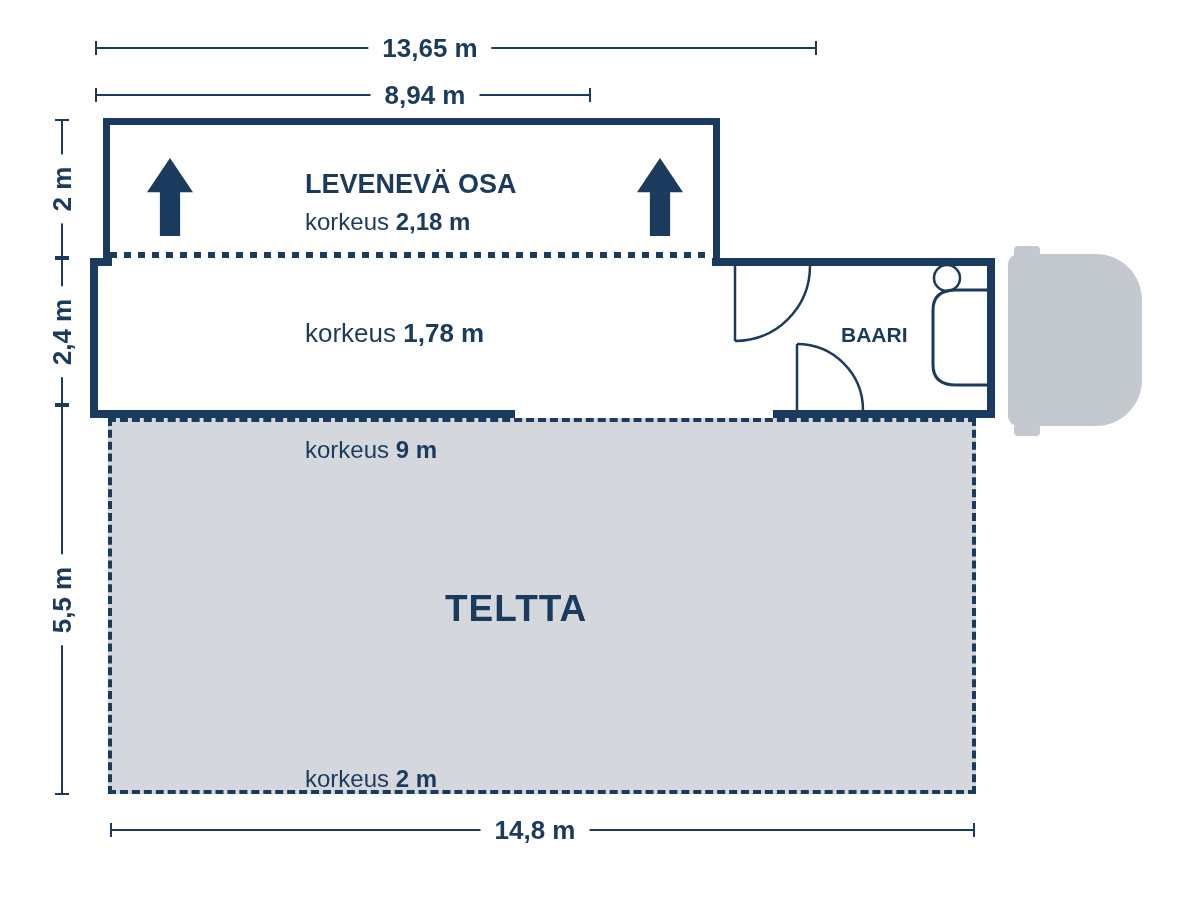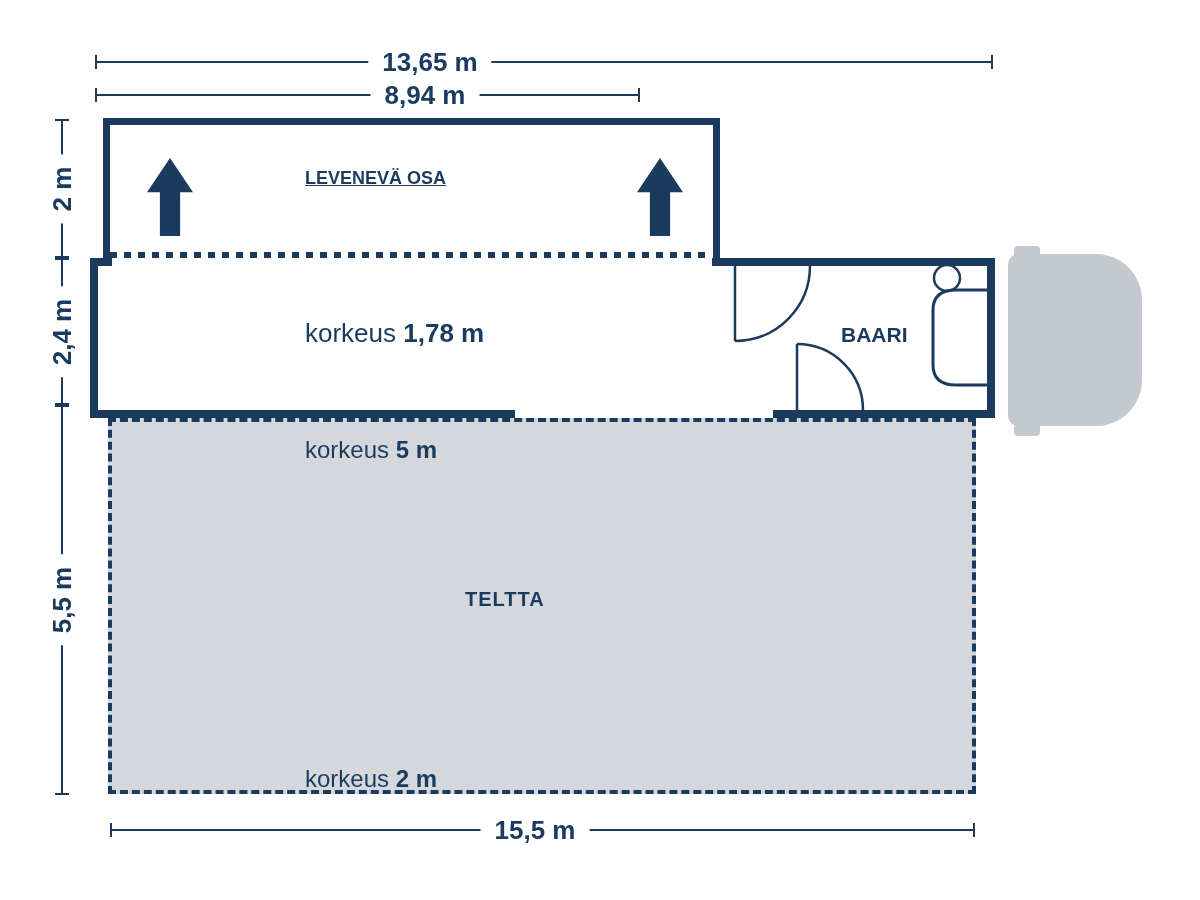--- a/index.html
+++ b/index.html
@@ -39,28 +39,28 @@
   .truck { position:absolute; left:1008px; top:254px; width:134px; height:172px;
            background:var(--truck_fill,#c3c9cf); border-radius:10px 46px 46px 10px; }
   .mirror { position:absolute; width:26px; height:12px; background:var(--truck_fill,#c3c9cf); border-radius:4px; }
   .bath-svg { position:absolute; left:720px; top:258px; }
 </style>
 </head>
 <body>
 
 <div class="canvas">
 
-  <div class="hdim" style="left:95px; top:55px; width:898px;">
+  <div class="hdim" style="left:95px; top:41px; width:722px;">
     <div class="line"></div>
     <div class="tick l"></div>
     <div class="tick r"></div>
     <span class="txt" style="left:335px;">13,65 m</span>
   </div>
 
-  <div class="hdim" style="left:95px; top:88px; width:545px;">
+  <div class="hdim" style="left:95px; top:88px; width:496px;">
     <div class="line"></div>
     <div class="tick l"></div>
     <div class="tick r"></div>
     <span class="txt" style="left:330px;">8,94 m</span>
   </div>
 
   <div class="vdim" style="left:55px; top:119px; height:139px;">
     <div class="line"></div>
     <div class="tick t"></div>
     <div class="tick b"></div>
@@ -78,38 +78,42 @@
     <div class="line"></div>
     <div class="tick t"></div>
     <div class="tick b"></div>
     <span class="txt">5,5 m</span>
   </div>
 
   <div class="hdim" style="left:110px; top:823px; width:865px;">
     <div class="line"></div>
     <div class="tick l"></div>
     <div class="tick r"></div>
-    <span class="txt" style="left:425px;">15,5 m</span>
+    <span class="txt" style="left:425px;">14,8 m</span>
   </div>
 
   <div class="tent-box"></div>
-  <div class="label b" style="left:465px; top:587px; font-size:20px; letter-spacing:1px;">TELTTA</div>
+  <div class="label b" style="left:445px; top:587px; font-size:37px; letter-spacing:1px;">TELTTA</div>
   <div class="label" style="left:305px; top:436px; font-size:24px;">
     <span>korkeus</span>
-    <span class="b">5 m</span>
+    <span class="b">9 m</span>
   </div>
   <div class="label" style="left:305px; top:765px; font-size:24px;">
     <span>korkeus</span>
     <span class="b">2 m</span>
   </div>
 
   <div class="expanding-box"></div>
   <div class="arrow" style="left:147px; top:158px;"></div>
   <div class="arrow" style="left:637px; top:158px;"></div>
-  <div class="label b" style="left:305px; top:168px; font-size:18px;text-decoration:underline;">LEVENEVÄ OSA</div>
+  <div class="label b" style="left:305px; top:168px; font-size:27px;">LEVENEVÄ OSA</div>
+  <div class="label" style="left:305px; top:208px; font-size:24px;">
+    <span>korkeus</span>
+    <span class="b">2,18 m</span>
+  </div>
   <div class="dotted-line"></div>
 
   <div class="trailer-box"></div>
   <div class="wall" style="left:90px; top:258px; width:22px; height:8px;"></div>
   <div class="wall" style="left:712px; top:258px; width:283px; height:8px;"></div>
   <div style="position:absolute; left:515px; top:410px; width:258px; height:8px; background:#fff;"></div>
   <div class="label" style="left:305px; top:318px; font-size:26px;">
     <span>korkeus</span>
     <span class="b">1,78 m</span>
   </div>

